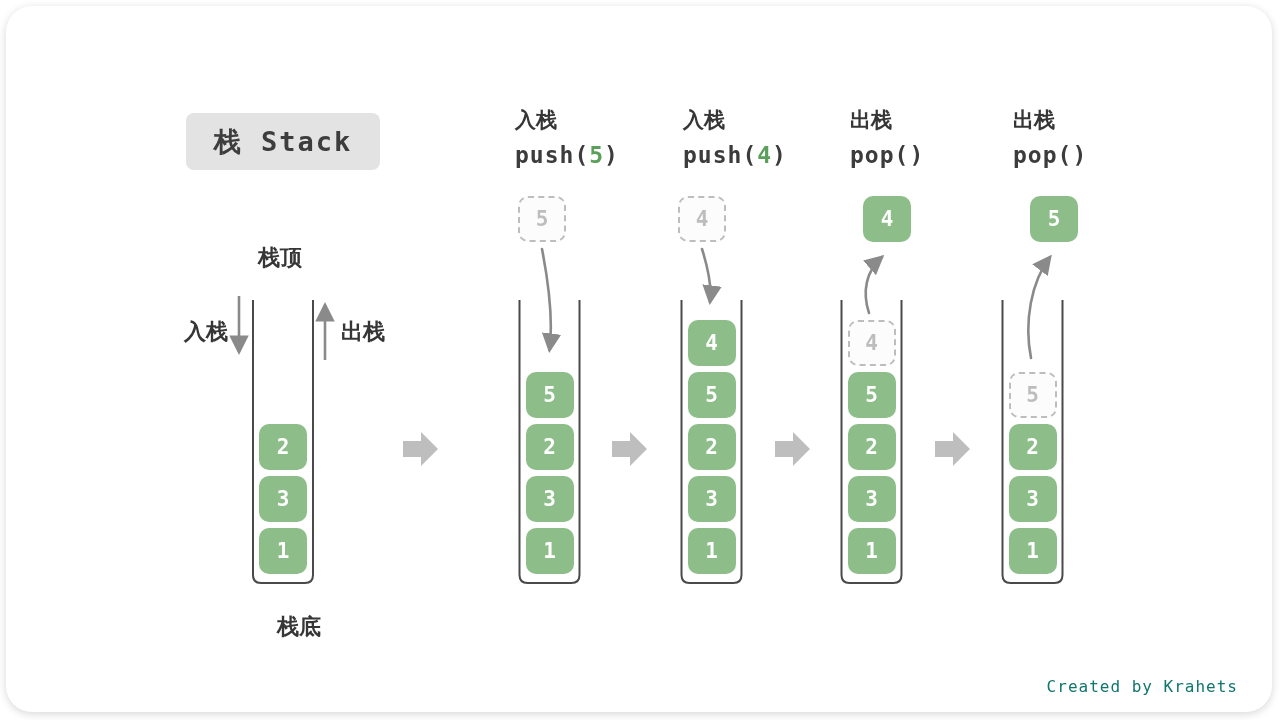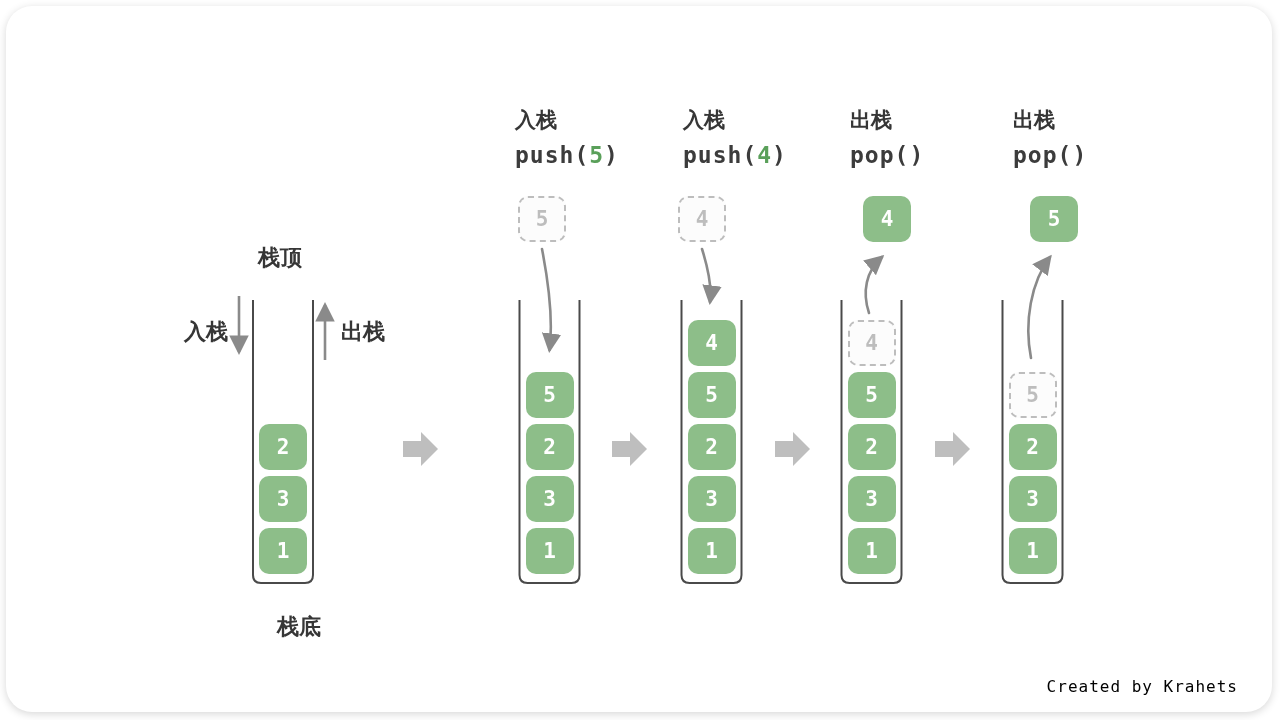--- a/index.html
+++ b/index.html
@@ -21,20 +21,23 @@
   .watermark{position:absolute;right:42px;bottom:24px;
         font:400 16px "DejaVu Sans Mono",monospace;letter-spacing:1px;}
 </style>
 </head>
 <body>
 
 <div class="card"></div>
 
 <div class="canvas">
 
+  <div class="title-box" style="background: rgb(227, 227, 227);">
+    <span>栈 Stack</span>
+  </div>
 
   <svg id="diagram-svg" width="1280" height="720" viewBox="0 0 1280 720">
     <defs>
       <marker id="ah" viewBox="0 0 10 10" refX="8.5" refY="5" markerWidth="7.5" markerHeight="7.5" orient="auto-start-reverse">
         <path d="M0,0 L10,5 L0,10 z" fill="#8A8A8A"></path>
       </marker>
     </defs>
     <g id="svg-containers">
         <path d="M 253 300 L 253 575 Q 253 583 261 583 L 305 583 Q 313 583 313 575 L 313 300" fill="none" stroke="#4A4A4A" stroke-width="2"></path>
         <path d="M 519.5 300 L 519.5 575 Q 519.5 583 527.5 583 L 571.5 583 Q 579.5 583 579.5 575 L 579.5 300" fill="none" stroke="#4A4A4A" stroke-width="2"></path>
@@ -100,14 +103,14 @@
       <div class="block" style="background: rgb(141, 190, 137); left: 847.5px; top: 476px;">3</div>
       <div class="block" style="background: rgb(141, 190, 137); left: 847.5px; top: 528px;">1</div>
       <div class="block" style="background: rgb(141, 190, 137); left: 863px; top: 196px;">4</div>
       <div class="block ghost" style="left: 1008.5px; top: 372px;">5</div>
       <div class="block" style="background: rgb(141, 190, 137); left: 1008.5px; top: 424px;">2</div>
       <div class="block" style="background: rgb(141, 190, 137); left: 1008.5px; top: 476px;">3</div>
       <div class="block" style="background: rgb(141, 190, 137); left: 1008.5px; top: 528px;">1</div>
       <div class="block" style="background: rgb(141, 190, 137); left: 1030px; top: 196px;">5</div>
     </div>
 
-  <div class="watermark" style="color: #000000; margin-left: 32px;">Created by Krahets</div>
+  <div class="watermark" style="color: #0f766e; margin-left: 32px;">Created by Krahets</div>
 </div>
 
 </body></html>

